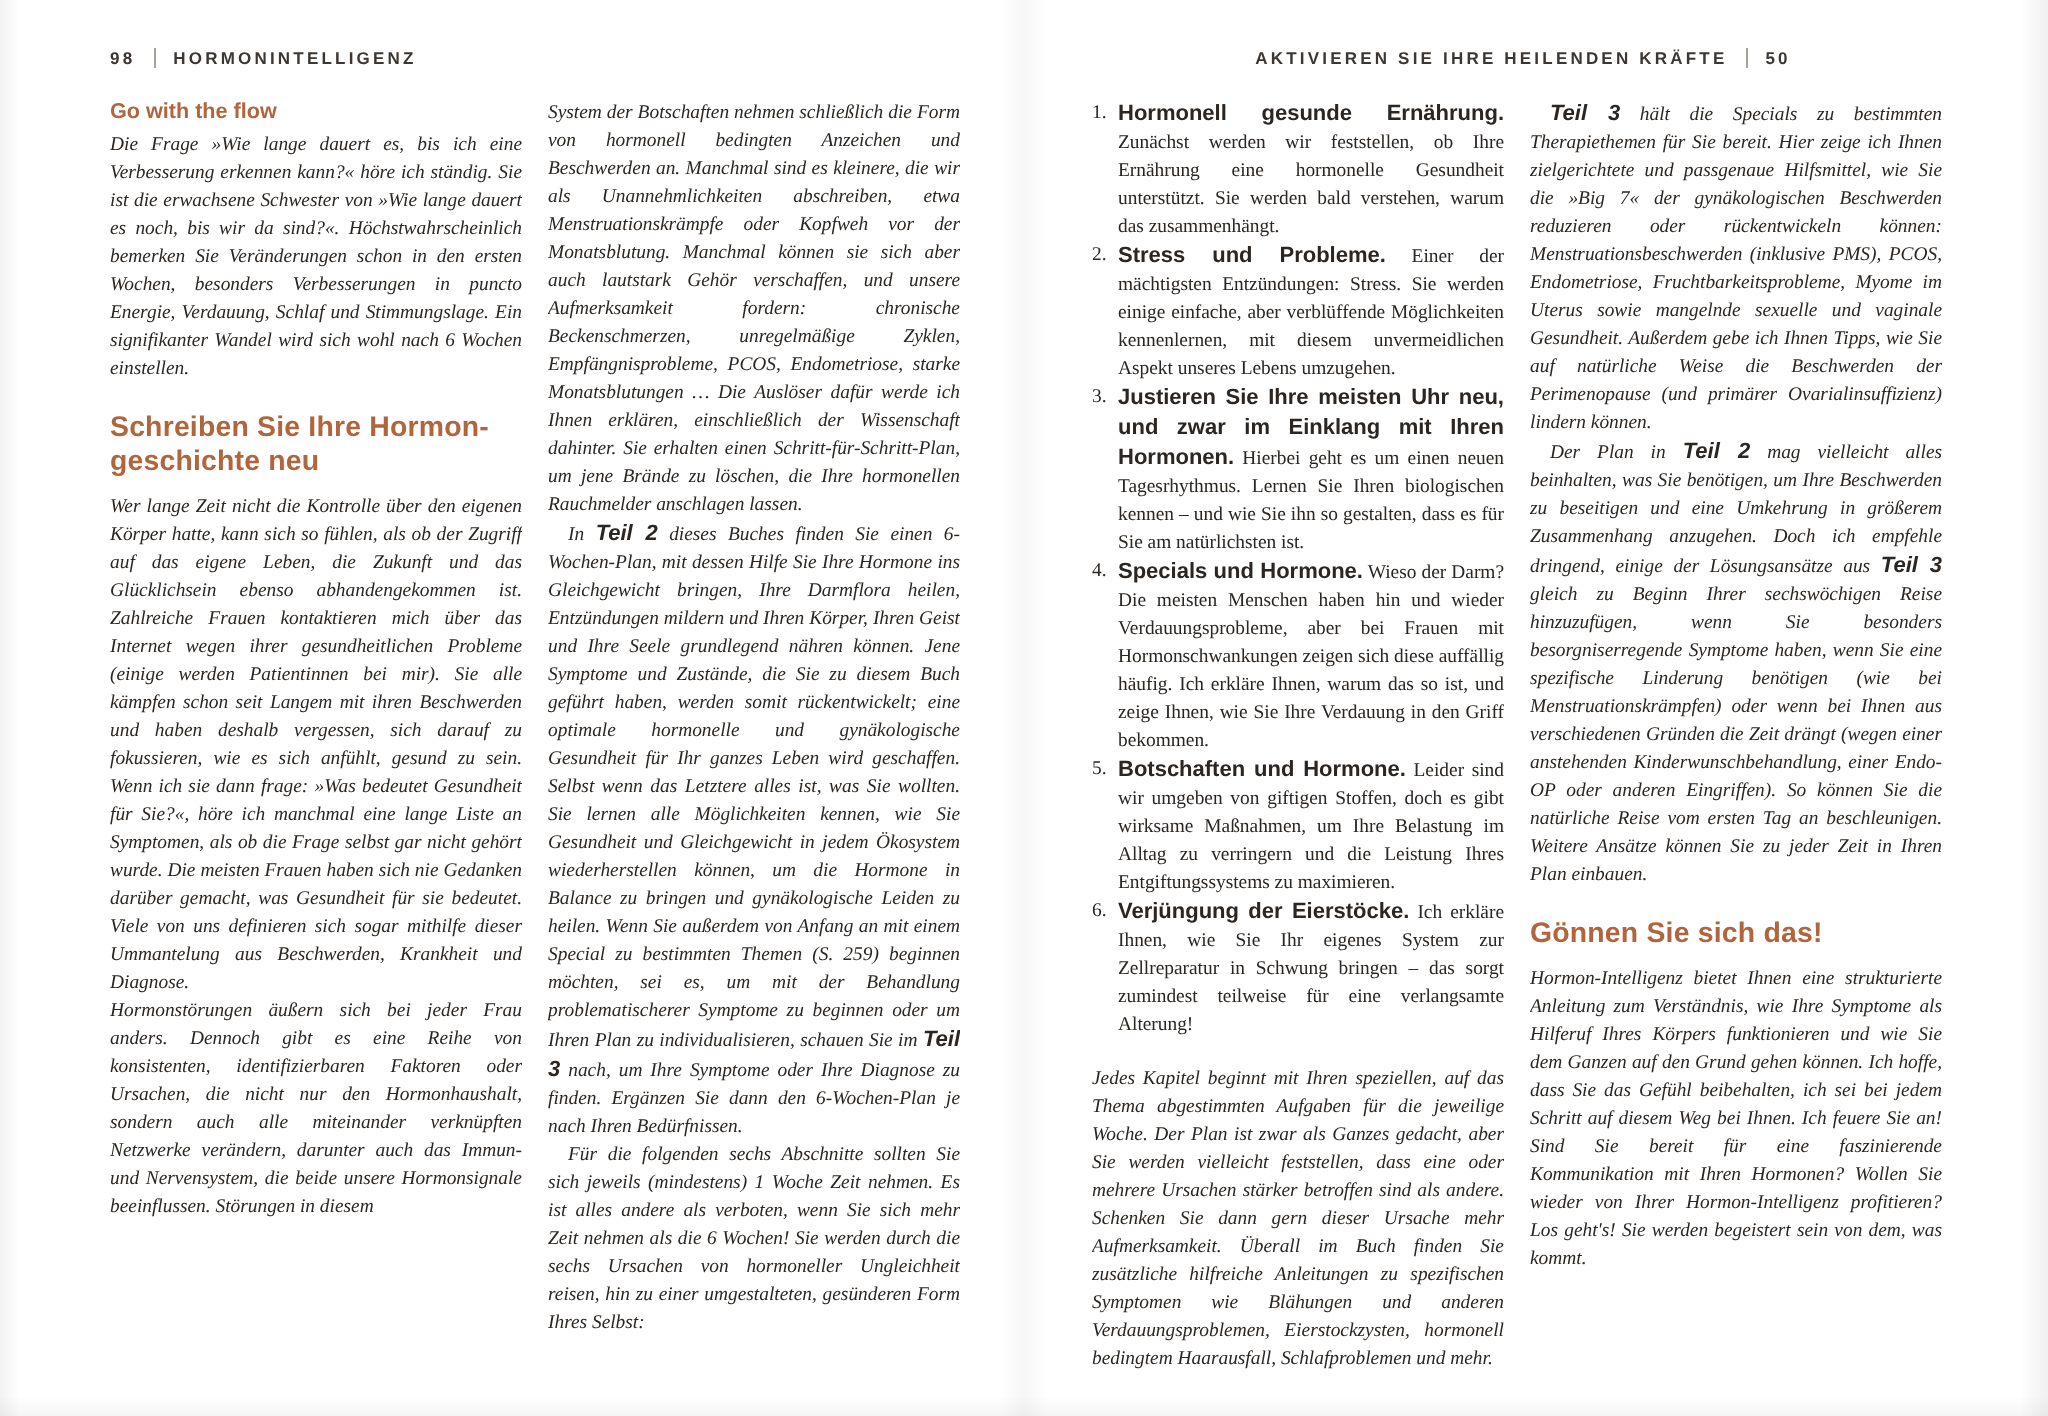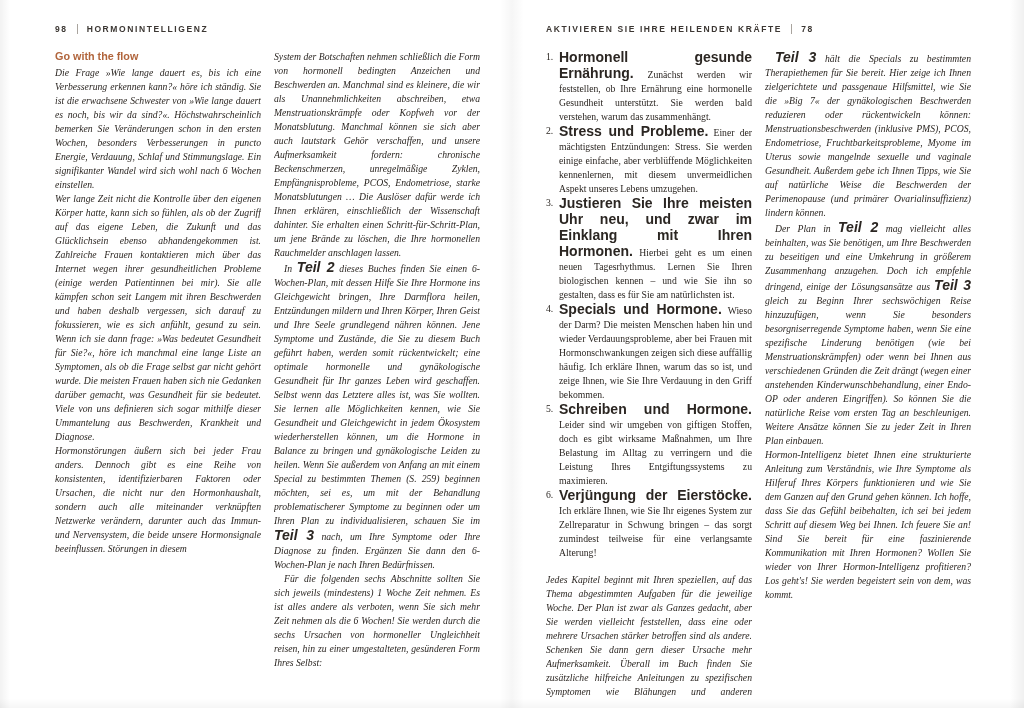--- a/index.html
+++ b/index.html
@@ -29,21 +29,21 @@
   .page-left  { padding-left:55px; padding-right:25px; }
   .page-right { padding-left:34px; padding-right:47px; }
 
   .running-head {
     font-family:"Liberation Sans", sans-serif;
     font-size:8.5px; font-weight:bold; letter-spacing:1.6px;
     color:#3c3733;
     display:flex; align-items:center; gap:9px;
     height:14px; margin-bottom:14px;
   }
-  .running-head.right { justify-content:flex-start; }
+  .running-head.right { justify-content:center; }
   .head-divider { width:1px; height:10px; background:#a9a49e; display:inline-block; }
 
   .cols { display:flex; gap:13px; }
   .col { width:206px; height:650px; overflow:hidden; }
 
   .body-text, .list-text {
     font-size:9.7px; line-height:14px; text-align:justify;
     color:#2b2622;
     font-style:italic;
   }
@@ -55,21 +55,21 @@
     font-weight:bold; font-size:14.2px; line-height:17px;
     color:#b1653c; margin:14px 0 7px 0; letter-spacing:0.1px;
   }
   h3.runin {
     font-family:"Liberation Sans", sans-serif;
     font-weight:bold; font-size:10.8px; line-height:13px;
     color:#b1653c; margin:0 0 3px 0;
   }
   strong, .lead {
     font-family:"Liberation Sans", sans-serif;
-    font-weight:bold; font-size:14px;
+    font-weight:bold; font-size:11px;
   }
   ol.plan-list { list-style:none; }
   ol.plan-list li {
     position:relative; padding-left:13px; margin:0;
     font-size:9.7px; line-height:14px; text-align:justify;
   }
   ol.plan-list .num { position:absolute; left:0; top:0; }
 </style>
 </head>
 <body>
@@ -79,63 +79,65 @@
   <div class="page page-left">
     <div class="running-head">
       <span>98</span>
       <span class="head-divider"></span>
       <span>HORMONINTELLIGENZ</span>
     </div>
     <div class="cols">
       <div class="col">
         <h3 class="runin">Go with the flow</h3>
         <p class="body-text">Die Frage »Wie lange dauert es, bis ich eine Verbesserung erkennen kann?« höre ich ständig. Sie ist die erwachsene Schwester von »Wie lange dauert es noch, bis wir da sind?«. Höchstwahrscheinlich bemerken Sie Veränderungen schon in den ersten Wochen, besonders Verbesserungen in puncto Energie, Verdauung, Schlaf und Stimmungslage. Ein signifikanter Wandel wird sich wohl nach 6 Wochen einstellen.</p>
+        <h2 class="sect">Schreiben Sie Ihre Hormon-geschichte neu</h2>
         <p class="body-text">Wer lange Zeit nicht die Kontrolle über den eigenen Körper hatte, kann sich so fühlen, als ob der Zugriff auf das eigene Leben, die Zukunft und das Glücklichsein ebenso abhandengekommen ist. Zahlreiche Frauen kontaktieren mich über das Internet wegen ihrer gesundheitlichen Probleme (einige werden Patientinnen bei mir). Sie alle kämpfen schon seit Langem mit ihren Beschwerden und haben deshalb vergessen, sich darauf zu fokussieren, wie es sich anfühlt, gesund zu sein. Wenn ich sie dann frage: »Was bedeutet Gesundheit für Sie?«, höre ich manchmal eine lange Liste an Symptomen, als ob die Frage selbst gar nicht gehört wurde. Die meisten Frauen haben sich nie Gedanken darüber gemacht, was Gesundheit für sie bedeutet. Viele von uns definieren sich sogar mithilfe dieser Ummantelung aus Beschwerden, Krankheit und Diagnose.</p>
         <p class="body-text">Hormonstörungen äußern sich bei jeder Frau anders. Dennoch gibt es eine Reihe von konsistenten, identifizierbaren Faktoren oder Ursachen, die nicht nur den Hormonhaushalt, sondern auch alle miteinander verknüpften Netzwerke verändern, darunter auch das Immun- und Nervensystem, die beide unsere Hormonsignale beeinflussen. Störungen in diesem</p>
       </div>
       <div class="col">
         <p class="body-text">System der Botschaften nehmen schließlich die Form von hormonell bedingten Anzeichen und Beschwerden an. Manchmal sind es kleinere, die wir als Unannehmlichkeiten abschreiben, etwa Menstruationskrämpfe oder Kopfweh vor der Monatsblutung. Manchmal können sie sich aber auch lautstark Gehör verschaffen, und unsere Aufmerksamkeit fordern: chronische Beckenschmerzen, unregelmäßige Zyklen, Empfängnisprobleme, PCOS, Endometriose, starke Monatsblutungen … Die Auslöser dafür werde ich Ihnen erklären, einschließlich der Wissenschaft dahinter. Sie erhalten einen Schritt-für-Schritt-Plan, um jene Brände zu löschen, die Ihre hormonellen Rauchmelder anschlagen lassen.</p>
         <p class="body-text indent"><span>In </span><strong>Teil 2</strong><span> dieses Buches finden Sie einen 6-Wochen-Plan, mit dessen Hilfe Sie Ihre Hormone ins Gleichgewicht bringen, Ihre Darmflora heilen, Entzündungen mildern und Ihren Körper, Ihren Geist und Ihre Seele grundlegend nähren können. Jene Symptome und Zustände, die Sie zu diesem Buch geführt haben, werden somit rückentwickelt; eine optimale hormonelle und gynäkologische Gesundheit für Ihr ganzes Leben wird geschaffen. Selbst wenn das Letztere alles ist, was Sie wollten. Sie lernen alle Möglichkeiten kennen, wie Sie Gesundheit und Gleichgewicht in jedem Ökosystem wiederherstellen können, um die Hormone in Balance zu bringen und gynäkologische Leiden zu heilen. Wenn Sie außerdem von Anfang an mit einem Special zu bestimmten Themen (S. 259) beginnen möchten, sei es, um mit der Behandlung problematischerer Symptome zu beginnen oder um Ihren Plan zu individualisieren, schauen Sie im </span><strong>Teil 3</strong><span> nach, um Ihre Symptome oder Ihre Diagnose zu finden. Ergänzen Sie dann den 6-Wochen-Plan je nach Ihren Bedürfnissen.</span></p>
         <p class="body-text indent">Für die folgenden sechs Abschnitte sollten Sie sich jeweils (mindestens) 1 Woche Zeit nehmen. Es ist alles andere als verboten, wenn Sie sich mehr Zeit nehmen als die 6 Wochen! Sie werden durch die sechs Ursachen von hormoneller Ungleichheit reisen, hin zu einer umgestalteten, gesünderen Form Ihres Selbst:</p>
       </div>
     </div>
   </div>
 
   <div class="page page-right">
     <div class="running-head right">
       <span>AKTIVIEREN SIE IHRE HEILENDEN KRÄFTE</span>
       <span class="head-divider"></span>
-      <span>78</span>
+      <span>50</span>
     </div>
     <div class="cols">
       <div class="col">
         <ol class="plan-list">
           <li>
             <span class="num">1.</span><span class="lead">Hormonell gesunde Ernährung.</span><span> Zunächst werden wir feststellen, ob Ihre Ernährung eine hormonelle Gesundheit unterstützt. Sie werden bald verstehen, warum das zusammenhängt.</span>
           </li>
           <li>
             <span class="num">2.</span><span class="lead">Stress und Probleme.</span><span> Einer der mächtigsten Entzündungen: Stress. Sie werden einige einfache, aber verblüffende Möglichkeiten kennenlernen, mit diesem unvermeidlichen Aspekt unseres Lebens umzugehen.</span>
           </li>
           <li>
             <span class="num">3.</span><span class="lead">Justieren Sie Ihre meisten Uhr neu, und zwar im Einklang mit Ihren Hormonen.</span><span> Hierbei geht es um einen neuen Tagesrhythmus. Lernen Sie Ihren biologischen kennen – und wie Sie ihn so gestalten, dass es für Sie am natürlichsten ist.</span>
           </li>
           <li>
             <span class="num">4.</span><span class="lead">Specials und Hormone.</span><span> Wieso der Darm? Die meisten Menschen haben hin und wieder Verdauungsprobleme, aber bei Frauen mit Hormonschwankungen zeigen sich diese auffällig häufig. Ich erkläre Ihnen, warum das so ist, und zeige Ihnen, wie Sie Ihre Verdauung in den Griff bekommen.</span>
           </li>
           <li>
-            <span class="num">5.</span><span class="lead">Schreiben und Hormone.</span><span> Leider sind wir umgeben von giftigen Stoffen, doch es gibt wirksame Maßnahmen, um Ihre Belastung im Alltag zu verringern und die Leistung Ihres Entgiftungssystems zu maximieren.</span>
+            <span class="num">5.</span><span class="lead">Botschaften und Hormone.</span><span> Leider sind wir umgeben von giftigen Stoffen, doch es gibt wirksame Maßnahmen, um Ihre Belastung im Alltag zu verringern und die Leistung Ihres Entgiftungssystems zu maximieren.</span>
           </li>
           <li>
             <span class="num">6.</span><span class="lead">Verjüngung der Eierstöcke.</span><span> Ich erkläre Ihnen, wie Sie Ihr eigenes System zur Zellreparatur in Schwung bringen – das sorgt zumindest teilweise für eine verlangsamte Alterung!</span>
           </li>
         </ol>
         <p class="body-text space-above">Jedes Kapitel beginnt mit Ihren speziellen, auf das Thema abgestimmten Aufgaben für die jeweilige Woche. Der Plan ist zwar als Ganzes gedacht, aber Sie werden vielleicht feststellen, dass eine oder mehrere Ursachen stärker betroffen sind als andere. Schenken Sie dann gern dieser Ursache mehr Aufmerksamkeit. Überall im Buch finden Sie zusätzliche hilfreiche Anleitungen zu spezifischen Symptomen wie Blähungen und anderen Verdauungsproblemen, Eierstockzysten, hormonell bedingtem Haarausfall, Schlafproblemen und mehr.</p>
       </div>
       <div class="col">
         <p class="body-text indent"><strong>Teil 3</strong><span> hält die Specials zu bestimmten Therapiethemen für Sie bereit. Hier zeige ich Ihnen zielgerichtete und passgenaue Hilfsmittel, wie Sie die »Big 7« der gynäkologischen Beschwerden reduzieren oder rückentwickeln können: Menstruationsbeschwerden (inklusive PMS), PCOS, Endometriose, Fruchtbarkeitsprobleme, Myome im Uterus sowie mangelnde sexuelle und vaginale Gesundheit. Außerdem gebe ich Ihnen Tipps, wie Sie auf natürliche Weise die Beschwerden der Perimenopause (und primärer Ovarialinsuffizienz) lindern können.</span></p>
         <p class="body-text indent"><span>Der Plan in </span><strong>Teil 2</strong><span> mag vielleicht alles beinhalten, was Sie benötigen, um Ihre Beschwerden zu beseitigen und eine Umkehrung in größerem Zusammenhang anzugehen. Doch ich empfehle dringend, einige der Lösungsansätze aus </span><strong>Teil 3</strong><span> gleich zu Beginn Ihrer sechswöchigen Reise hinzuzufügen, wenn Sie besonders besorgniserregende Symptome haben, wenn Sie eine spezifische Linderung benötigen (wie bei Menstruationskrämpfen) oder wenn bei Ihnen aus verschiedenen Gründen die Zeit drängt (wegen einer anstehenden Kinderwunschbehandlung, einer Endo-OP oder anderen Eingriffen). So können Sie die natürliche Reise vom ersten Tag an beschleunigen. Weitere Ansätze können Sie zu jeder Zeit in Ihren Plan einbauen.</span></p>
+        <h2 class="sect">Gönnen Sie sich das!</h2>
         <p class="body-text">Hormon-Intelligenz bietet Ihnen eine strukturierte Anleitung zum Verständnis, wie Ihre Symptome als Hilferuf Ihres Körpers funktionieren und wie Sie dem Ganzen auf den Grund gehen können. Ich hoffe, dass Sie das Gefühl beibehalten, ich sei bei jedem Schritt auf diesem Weg bei Ihnen. Ich feuere Sie an! Sind Sie bereit für eine faszinierende Kommunikation mit Ihren Hormonen? Wollen Sie wieder von Ihrer Hormon-Intelligenz profitieren? Los geht's! Sie werden begeistert sein von dem, was kommt.</p>
       </div>
     </div>
   </div>
 
   <div class="gutter-shadow"></div>
 </div>
 
 </body></html>

